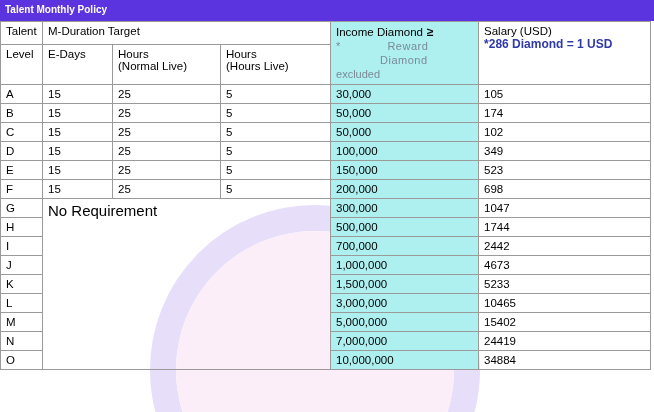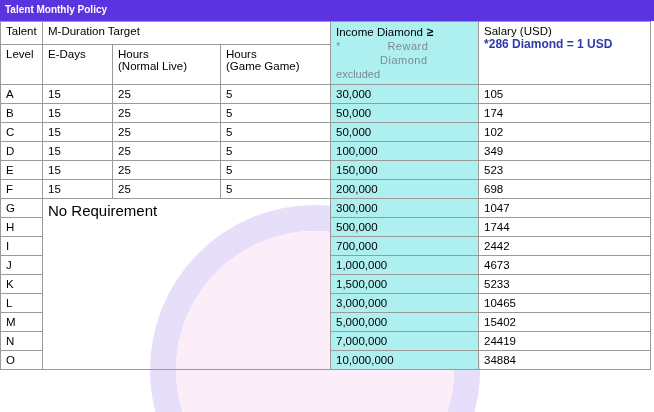--- a/index.html
+++ b/index.html
@@ -159,21 +159,21 @@
     </tr>
     <tr>
       <th class="hd hd-mid">Level</th>
       <th class="hd hd-mid">E-Days</th>
       <th class="hd hd-mid">
         <span>Hours</span><br>
         <span>(Normal Live)</span>
       </th>
       <th class="hd hd-mid">
         <span>Hours</span><br>
-        <span>(Game Game)</span>
+        <span>(Hours Live)</span>
       </th>
     </tr>
   </thead>
   <tbody>
 
     <tr>
       <td class="row-cell level-cell">A</td>
       <td class="row-cell">15</td>
       <td class="row-cell">25</td>
       <td class="row-cell">5</td>

